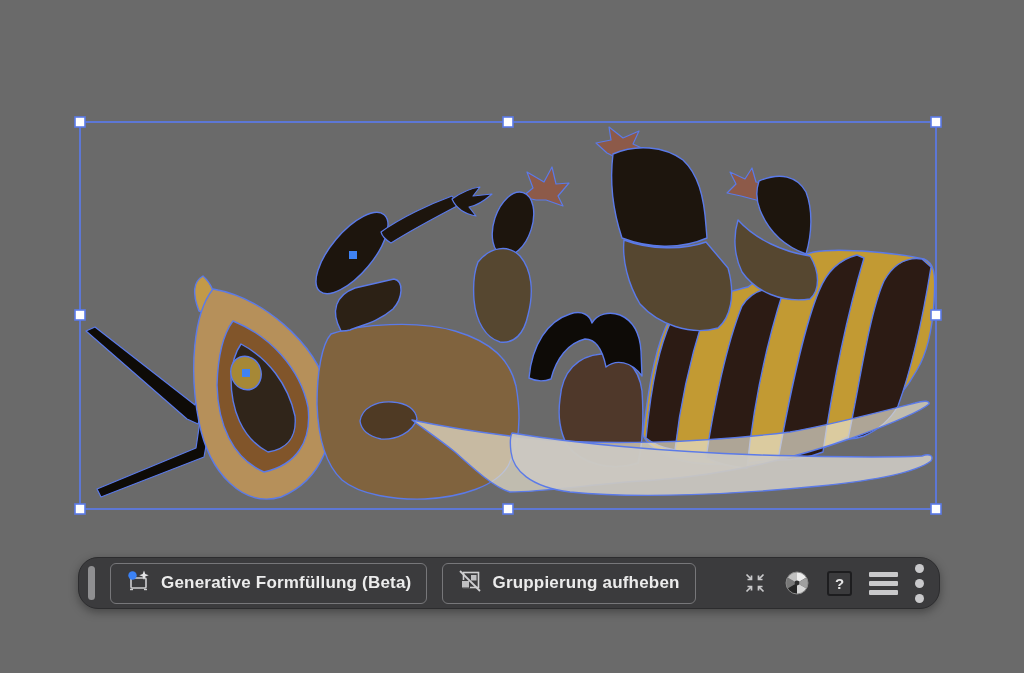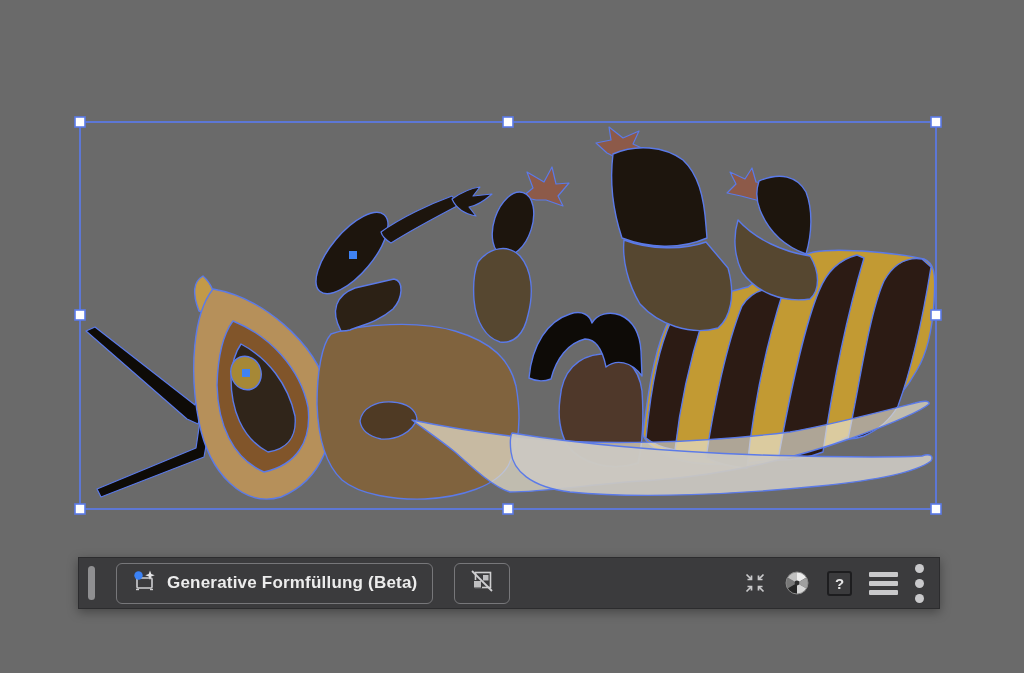--- a/index.html
+++ b/index.html
@@ -6,23 +6,23 @@
   #stage{position:relative;width:1024px;height:673px;background:#6a6a6a;overflow:hidden;
          font-family:"Liberation Sans",sans-serif;}
   #canvas-svg{position:absolute;left:0;top:0;}
   .shape{stroke:#5b7ae8;stroke-width:1.4;stroke-linejoin:round;}
   .thin{stroke-width:1.2;}
   .sel-rect{fill:none;stroke:#5b7ae8;stroke-width:1.7;}
   .handle{fill:#ffffff;stroke:#5b7ae8;stroke-width:1.6;}
   .anchor{stroke:none;}
   
   #taskbar{position:absolute;left:78px;top:557px;width:862px;height:52px;box-sizing:border-box;
-           background:#3b3b3d;border:1px solid #2c2c2e;border-radius:0;
+           background:#3b3b3d;border:1px solid #2c2c2e;border-radius:20px;
            box-shadow:0 3px 10px rgba(0,0,0,.35);
-           display:flex;align-items:center;padding:0 15px 0 9px;gap:21px;}
+           display:flex;align-items:center;padding:0 15px 0 9px;gap:15px;}
   .drag-handle{width:7px;height:34px;border-radius:3.5px;background:#8f8f91;flex:0 0 auto;}
   .bar-btn{height:41px;display:flex;align-items:center;gap:10px;padding:0 15px;
            background:transparent;border:1px solid #77777a;border-radius:6px;
            color:#ececec;font-family:"Liberation Sans",sans-serif;font-size:17px;font-weight:600;
            letter-spacing:.2px;white-space:nowrap;cursor:default;}
   .bar-btn svg{flex:0 0 auto;}
   .bar-icons{margin-left:auto;display:flex;align-items:center;gap:17px;}
   .help-box{width:25px;height:25px;box-sizing:border-box;border:2px solid #1d1d1f;border-radius:3px;
             display:grid;place-items:center;color:#e6e6e6;font-size:15px;font-weight:700;}
   .menu-bars{display:flex;flex-direction:column;gap:4px;}
@@ -128,20 +128,21 @@
 
     <button class="bar-btn">
       <span>
         <svg width="24" height="24" viewBox="0 0 24 24">
           <rect x="5.5" y="3.5" width="15" height="15" fill="none" stroke="#cfcfd1" stroke-width="1.6"></rect>
           <rect x="13" y="6" width="5.5" height="5.5" fill="#bfbfc1"></rect>
           <rect x="3.5" y="11.5" width="8" height="7.5" fill="#bfbfc1" stroke="#3b3b3d" stroke-width="1"></rect>
           <line x1="2" y1="2" x2="22" y2="22" stroke="#cfcfd1" stroke-width="1.8"></line>
         </svg>
       </span>
+      <span>Gruppierung aufheben</span>
     </button>
 
     <div class="bar-icons">
 
       <span class="icon-btn">
         <svg width="24" height="24" viewBox="0 0 24 24" fill="none" stroke="#c9c9cb" stroke-width="1.7">
           <path d="M3.5 3.5 L8.5 8.5 M8.5 4.5 V8.5 H4.5"></path>
           <path d="M20.5 3.5 L15.5 8.5 M15.5 4.5 V8.5 H19.5"></path>
           <path d="M3.5 20.5 L8.5 15.5 M8.5 19.5 V15.5 H4.5"></path>
           <path d="M20.5 20.5 L15.5 15.5 M15.5 19.5 V15.5 H19.5"></path>

